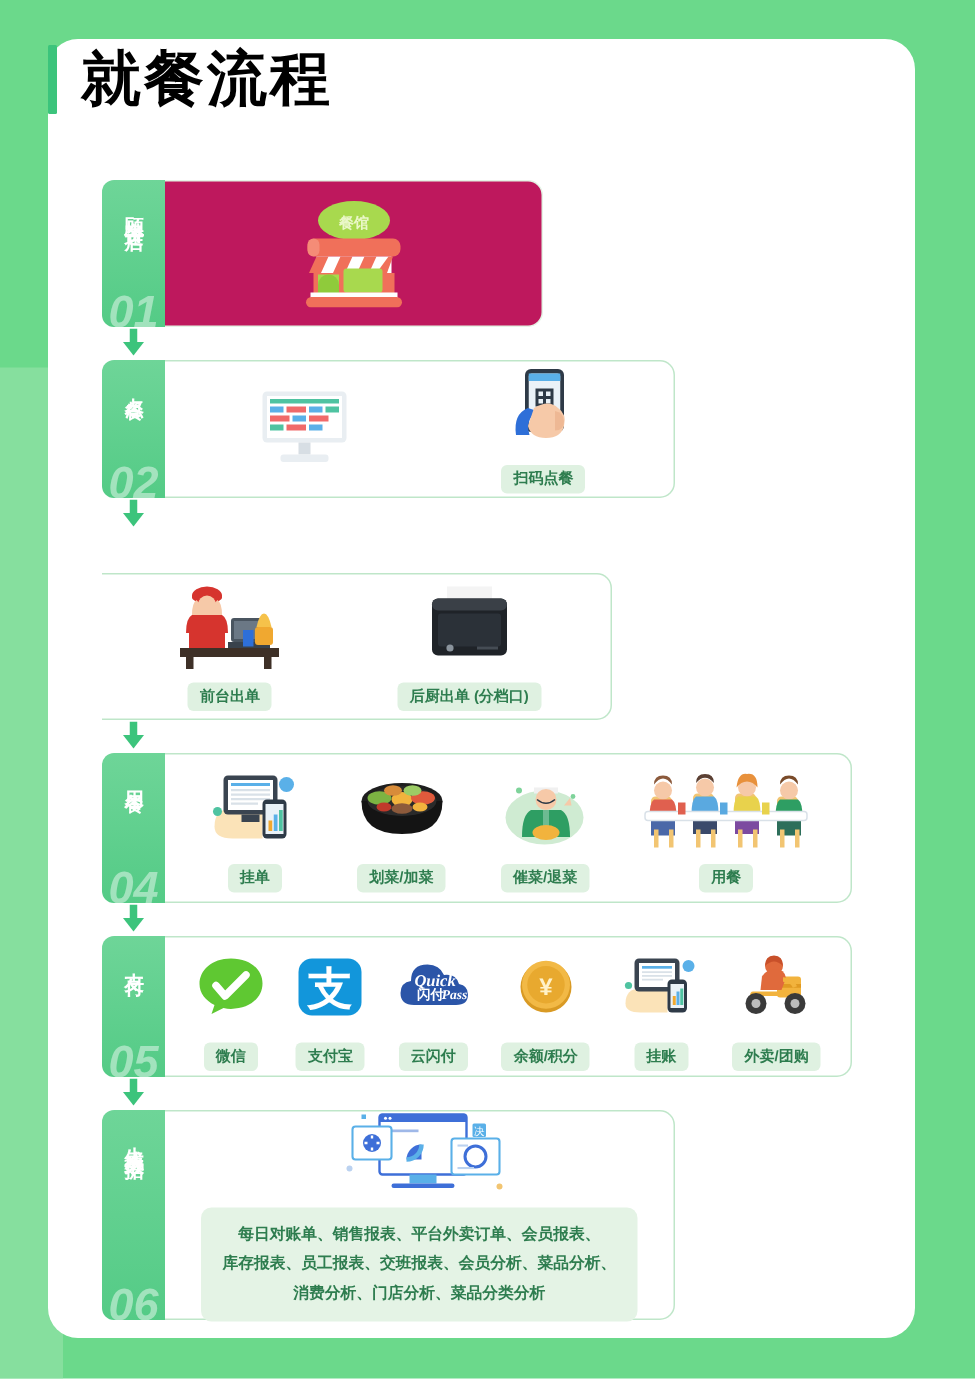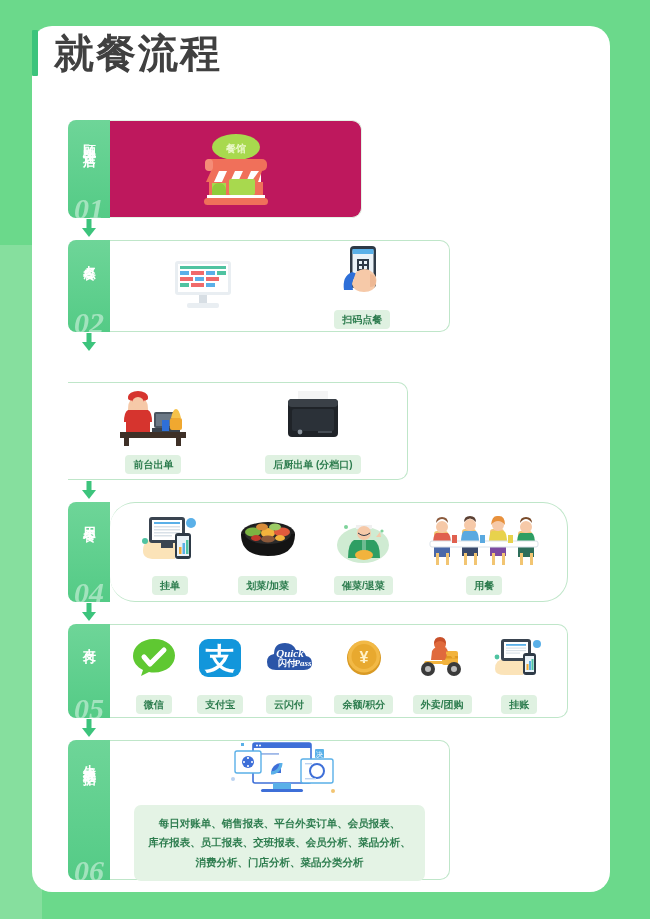--- a/index.html
+++ b/index.html
@@ -35,21 +35,21 @@
   }
   .title-bar {
     width: 6px; height: 46px;
     background: #3CC47C;
     border-radius: 1px;
     margin-right: 16px;
   }
   .title-text {
     font-size: 40px;
     font-weight: bold;
-    color: #404040;
+    color: #000000;
     letter-spacing: 2px;
     line-height: 1;
   }
 
   
   .flow {
     position: absolute;
     left: 68px; top: 120px;
     width: 500px;
   }
@@ -89,21 +89,21 @@
     font-weight: bold;
     line-height: 1.22;
     writing-mode: vertical-rl;
     text-orientation: upright;
     letter-spacing: 3px;
   }
   .tab-num {
     position: absolute;
     bottom: -6px; left: 0; right: 0;
     text-align: center;
-    font-family: Liberation Serif, serif;
+    font-family: Liberation Sans, sans-serif;
     font-style: italic;
     font-weight: bold;
     font-size: 30px;
     color: rgba(255,255,255,0.45);
     line-height: 1;
   }
   .panel {
     flex: 1;
     border: 1px solid #BFE6C9;
     border-left: none;
@@ -309,21 +309,21 @@
       </svg>
     </div>
   </div>
 
   <div class="step">
     <div class="step-row">
       <div class="tab">
         <div class="tab-label">用餐</div>
         <div class="tab-num">04</div>
       </div>
-      <div class="panel" style="height:100px;border-radius:25px;">
+      <div class="panel" style="height:100px;">
         <div class="item">
           <div class="art">
             <svg width="66" height="56" viewBox="0 0 66 56">
               <path d="M6 40 q0 -12 12 -12 h20 v20 h-20 q-12 0 -12 -8 z" fill="#FBE3B8"></path>
               <rect x="12" y="6" width="36" height="26" rx="3" fill="#3A4450"></rect>
               <rect x="15" y="9" width="30" height="20" fill="#FFFFFF"></rect>
               <rect x="17" y="11" width="26" height="2" fill="#5AB0E8"></rect>
               <rect x="17" y="15" width="26" height="1.5" fill="#D9E1E8"></rect>
               <rect x="17" y="18" width="26" height="1.5" fill="#D9E1E8"></rect>
               <rect x="17" y="21" width="26" height="1.5" fill="#D9E1E8"></rect>
@@ -474,56 +474,56 @@
               <circle cx="21" cy="22" r="17" fill="#D99A24"></circle>
               <circle cx="21" cy="20.5" r="16" fill="#F2B946"></circle>
               <circle cx="21" cy="20.5" r="12.5" fill="#E8A92F"></circle>
               <text x="21" y="27" font-size="16" fill="#FFF2C9" text-anchor="middle" font-family="Liberation Sans, sans-serif" font-weight="bold">¥</text>
             </svg>
           </div>
           <div class="chip">余额/积分</div>
         </div>
         <div class="item">
           <div class="art">
-            <svg width="52" height="46" viewBox="0 0 52 46">
-              <rect x="26" y="16" width="16" height="14" rx="2" fill="#F2B33D"></rect>
-              <rect x="26" y="21" width="16" height="2.5" fill="#E09A22"></rect>
-              <circle cx="24" cy="9" r="6" fill="#E06A3C"></circle>
-              <path d="M18 9 q0 -7 6 -7 q6 0 6 7 q-3 -3 -6 -3 q-3 0 -6 3z" fill="#C8502A"></path>
-              <path d="M16 16 q3 -5 9 -5 q6 0 7 6 l-3 8 h-14 z" fill="#E06A3C"></path>
-              <path d="M10 26 q-2 0 -2 3 h10 l14 0 q2 0 2 -3 z" fill="#F2B33D"></path>
-              <path d="M30 18 q6 0 8 5" fill="none" stroke="#F2B33D" stroke-width="3"></path>
-              <circle cx="12" cy="34" r="7" fill="#3A3A3A"></circle>
-              <circle cx="12" cy="34" r="3" fill="#BDBDBD"></circle>
-              <circle cx="38" cy="34" r="7" fill="#3A3A3A"></circle>
-              <circle cx="38" cy="34" r="3" fill="#BDBDBD"></circle>
-            </svg>
-          </div>
-          <div class="chip">外卖/团购</div>
-        </div>
-        <div class="item">
-          <div class="art">
             <svg width="56" height="46" viewBox="0 0 56 46">
               <path d="M4 34 q0 -10 10 -10 h18 v16 h-18 q-10 0 -10 -6 z" fill="#FBE3B8"></path>
               <rect x="10" y="4" width="30" height="22" rx="3" fill="#3A4450"></rect>
               <rect x="13" y="7" width="24" height="16" fill="#FFFFFF"></rect>
               <rect x="15" y="9" width="20" height="1.8" fill="#5AB0E8"></rect>
               <rect x="15" y="12.5" width="20" height="1.2" fill="#D9E1E8"></rect>
               <rect x="15" y="15" width="20" height="1.2" fill="#D9E1E8"></rect>
               <rect x="15" y="17.5" width="14" height="1.2" fill="#D9E1E8"></rect>
               <rect x="32" y="18" width="13" height="22" rx="3" fill="#2E3A47"></rect>
               <rect x="34" y="21" width="9" height="16" fill="#EAF2F8"></rect>
               <rect x="35.5" y="29" width="2" height="6" fill="#F0A830"></rect>
               <rect x="38" y="26" width="2" height="9" fill="#5AB0E8"></rect>
               <rect x="40.5" y="24" width="2" height="11" fill="#4FC3A1"></rect>
               <circle cx="46" cy="9" r="4" fill="#5AB0E8"></circle>
               <circle cx="6" cy="22" r="2.4" fill="#4FC3A1"></circle>
             </svg>
           </div>
           <div class="chip">挂账</div>
+        </div>
+        <div class="item">
+          <div class="art">
+            <svg width="52" height="46" viewBox="0 0 52 46">
+              <rect x="26" y="16" width="16" height="14" rx="2" fill="#F2B33D"></rect>
+              <rect x="26" y="21" width="16" height="2.5" fill="#E09A22"></rect>
+              <circle cx="24" cy="9" r="6" fill="#E06A3C"></circle>
+              <path d="M18 9 q0 -7 6 -7 q6 0 6 7 q-3 -3 -6 -3 q-3 0 -6 3z" fill="#C8502A"></path>
+              <path d="M16 16 q3 -5 9 -5 q6 0 7 6 l-3 8 h-14 z" fill="#E06A3C"></path>
+              <path d="M10 26 q-2 0 -2 3 h10 l14 0 q2 0 2 -3 z" fill="#F2B33D"></path>
+              <path d="M30 18 q6 0 8 5" fill="none" stroke="#F2B33D" stroke-width="3"></path>
+              <circle cx="12" cy="34" r="7" fill="#3A3A3A"></circle>
+              <circle cx="12" cy="34" r="3" fill="#BDBDBD"></circle>
+              <circle cx="38" cy="34" r="7" fill="#3A3A3A"></circle>
+              <circle cx="38" cy="34" r="3" fill="#BDBDBD"></circle>
+            </svg>
+          </div>
+          <div class="chip">外卖/团购</div>
         </div>
       </div>
     </div>
     <div class="arrow">
       <svg width="16" height="20" viewBox="0 0 16 20">
         <rect x="5.5" y="0" width="5" height="10" fill="#3CC47C"></rect>
         <path d="M1 9 h14 l-7 9 z" fill="#3CC47C"></path>
       </svg>
     </div>
   </div>

